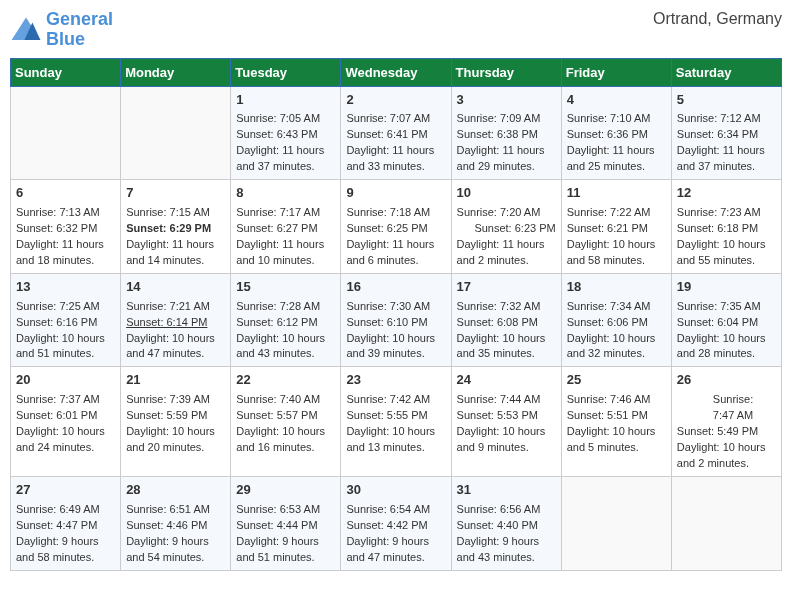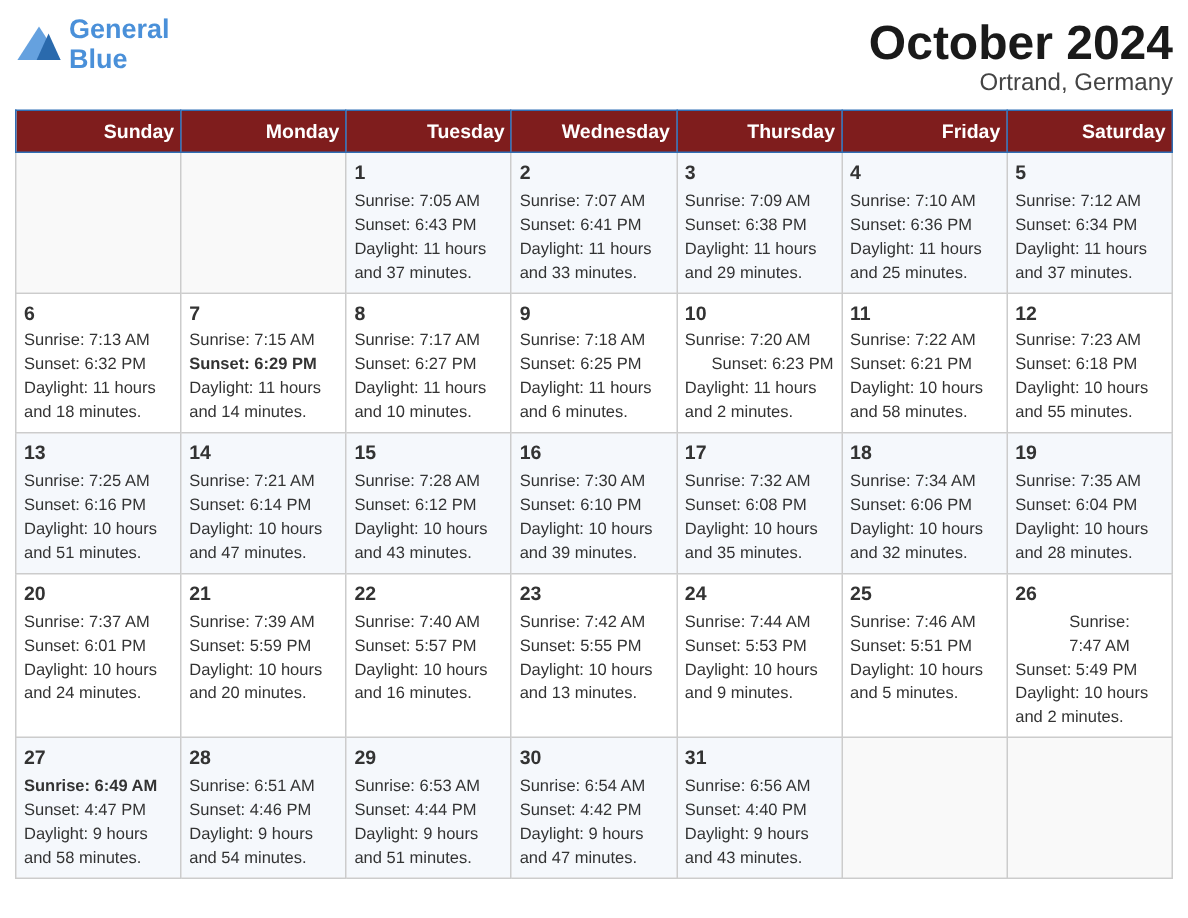--- a/index.html
+++ b/index.html
@@ -45,24 +45,24 @@
     .subtitle {
       font-size: 16px;
       color: #444;
     }
     table {
       width: 100%;
       border-collapse: collapse;
       font-size: 11px;
     }
     thead tr th {
-      background-color: #7f1d1d;
+      background-color: #15803d;
       color: #fff;
       padding: 6px 4px;
-      text-align: right;
+      text-align: left;
       font-size: 13px;
       font-weight: bold;
       border: 1px solid #2f6eb5;
     }
     tbody tr td {
       border: 1px solid #ccc;
       vertical-align: top;
       padding: 4px 5px;
       height: 80px;
       width: 14.28%;
@@ -93,21 +93,20 @@
     <svg class="logo-icon" viewBox="0 0 40 35" xmlns="http://www.w3.org/2000/svg">
       <polygon points="20,2 38,30 2,30" fill="#4a90d9" opacity="0.85"></polygon>
       <polygon points="28,8 38,30 18,30" fill="#2a6aad"></polygon>
     </svg>
     <div class="logo-text">
       <div><span>General</span></div>
       <div style="color:#4a90d9">Blue</div>
     </div>
   </div>
   <div class="title-block">
-    <div class="month-title">October 2024</div>
     <div class="subtitle">Ortrand, Germany</div>
   </div>
 </div>
 
 <table>
   <thead>
     <tr>
     <th>Sunday</th>
         <th>Monday</th>
         <th>Tuesday</th>
@@ -212,21 +211,21 @@
         <td>
           <span class="day-num">13</span>
           <span style="display: block;">Sunrise: 7:25 AM</span>
           <span style="display: block;">Sunset: 6:16 PM</span>
           <span style="display: block;">Daylight: 10 hours</span>
           <span style="display: block;">and 51 minutes.</span>
         </td>
         <td>
           <span class="day-num">14</span>
           <span style="display: block;">Sunrise: 7:21 AM</span>
-          <span style="display: block;">Sunset: 6:14 PM</span>
+          <span style="display: block; text-decoration: underline;">Sunset: 6:14 PM</span>
           <span style="display: block;">Daylight: 10 hours</span>
           <span style="display: block;">and 47 minutes.</span>
         </td>
         <td>
           <span class="day-num">15</span>
           <span style="display: block;">Sunrise: 7:28 AM</span>
           <span style="display: block;">Sunset: 6:12 PM</span>
           <span style="display: block;">Daylight: 10 hours</span>
           <span style="display: block;">and 43 minutes.</span>
         </td>
@@ -306,21 +305,21 @@
           <span class="day-num">26</span>
           <span style="display: block; margin-left: 36px;">Sunrise: 7:47 AM</span>
           <span style="display: block;">Sunset: 5:49 PM</span>
           <span style="display: block;">Daylight: 10 hours</span>
           <span style="display: block;">and 2 minutes.</span>
         </td>
       </tr>
       <tr>
         <td>
           <span class="day-num">27</span>
-          <span style="display: block; font-weight: bold;">Sunrise: 6:49 AM</span>
+          <span style="display: block;">Sunrise: 6:49 AM</span>
           <span style="display: block;">Sunset: 4:47 PM</span>
           <span style="display: block;">Daylight: 9 hours</span>
           <span style="display: block;">and 58 minutes.</span>
         </td>
         <td>
           <span class="day-num">28</span>
           <span style="display: block;">Sunrise: 6:51 AM</span>
           <span style="display: block;">Sunset: 4:46 PM</span>
           <span style="display: block;">Daylight: 9 hours</span>
           <span style="display: block;">and 54 minutes.</span>

